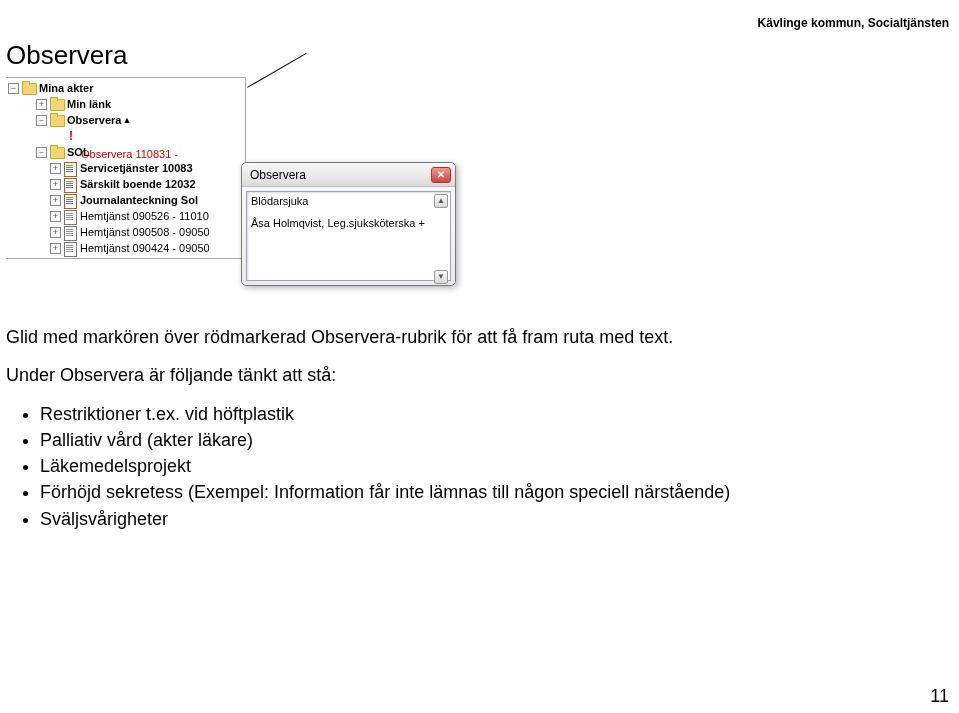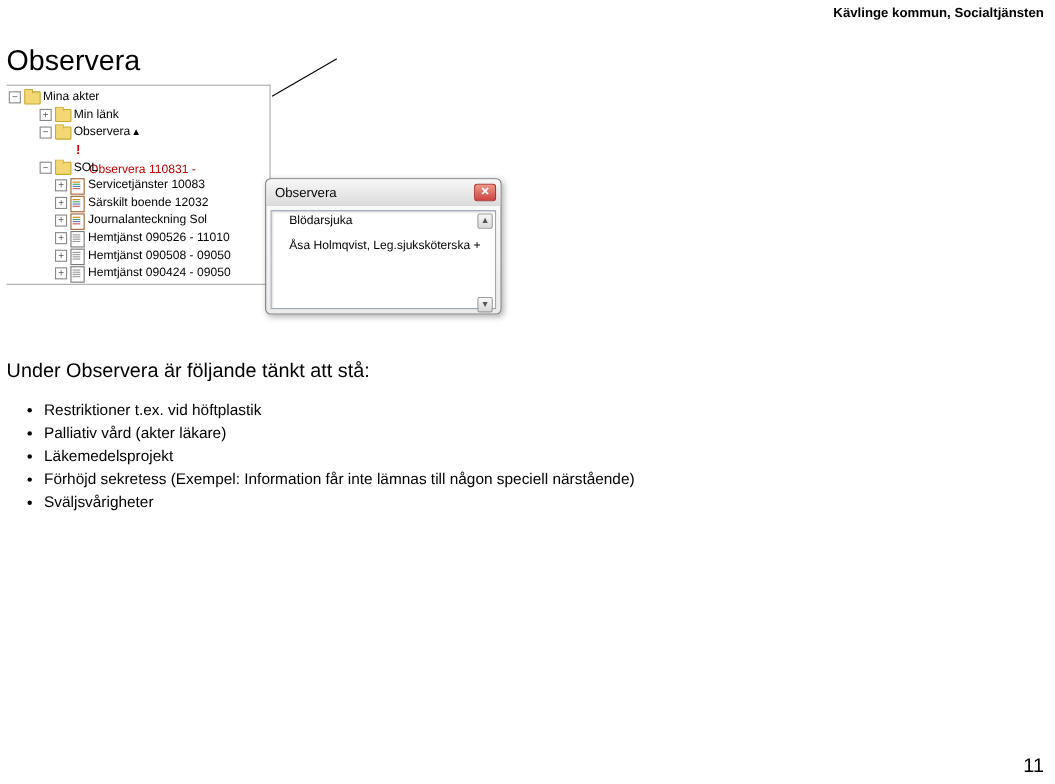--- a/index.html
+++ b/index.html
@@ -7,21 +7,21 @@
     margin: 0;
     width: 959px;
     height: 713px;
     font-family: Arial, Helvetica, sans-serif;
     background: #fff;
     color: #000;
     position: relative;
   }
   .header-right {
     position: absolute;
-    top: 4px;
+    top: 16px;
     right: 10px;
     font-size: 12px;
     font-weight: bold;
   }
   .main {
     padding: 30px 10px 10px 6px;
   }
   .page-title {
     font-size: 26px;
     margin: 10px 0 6px 0;
@@ -73,21 +73,21 @@
     width:14px;height:12px;display:inline-block;margin-right:3px;flex-shrink:0;
     color:#d00;font-weight:bold;font-size:12px;line-height:12px;text-align:center;
   }
   .doc {
     width:13px;height:13px;display:inline-block;margin-right:3px;flex-shrink:0;position:relative;
   }
   .doc::before{content:"";position:absolute;left:0;top:0;width:11px;height:13px;background:#fff;border:1px solid #777;}
   .doc::after{content:"";position:absolute;left:2px;top:3px;width:7px;height:1px;background:#999;box-shadow:0 2px 0 #999,0 4px 0 #999,0 6px 0 #999;}
   .doc-color::before{border-color:#a06030;}
   .doc-color::after{background:#c80;box-shadow:0 2px 0 #3a7,0 4px 0 #57c,0 6px 0 #c55;}
-  .bold { font-weight: normal; }
+  .bold { font-weight: bold; }
   .red { color: #c00000; margin-top: 36px; }
   
   .popup {
     position: absolute;
     left: 235px;
     top: 85px;
     width: 215px;
     background: linear-gradient(#fdfdfd,#eaeaea);
     border: 1px solid #7a7a7a;
     border-radius: 5px;
@@ -111,21 +111,21 @@
     padding:4px;
   }
   .popup-textarea {
     width:100%;
     height:90px;
     background:#fff;
     border:1px solid #9aa5b8;
     box-shadow: inset 1px 1px 2px rgba(0,0,0,.15);
     font-family: Tahoma, sans-serif;
     font-size:11px;
-    padding:3px 12px 3px 16px;
+    padding:3px 12px 3px 4px;
     position:relative;
     overflow:hidden;
     resize:none;
   }
   .popup-scroll-up, .popup-scroll-down {
     position:absolute;right:7px;width:14px;height:14px;
     background:linear-gradient(#f8f8f8,#d8d8d8);border:1px solid #999;border-radius:2px;
     font-size:8px;color:#555;text-align:center;line-height:12px;
   }
   .popup-scroll-up{top:31px;}
@@ -144,21 +144,21 @@
     line-height: 1.35;
     max-width: 880px;
   }
   .body-text p { margin: 0 0 14px 0; }
   ul.bullets {
     margin: 4px 0 0 0;
     padding-left: 34px;
   }
   ul.bullets li {
     margin: 2px 0;
-    font-size: 14px;
+    font-size: 18px;
   }
   .pagenum {
     position:absolute;
     bottom:6px;
     right:10px;
     font-size:18px;
   }
 </style>
 </head>
 <body>
@@ -262,20 +262,21 @@
           <div style="height:10px"></div>
           <div>Åsa Holmqvist, Leg.sjuksköterska +</div>
         </div>
       </div>
       <div class="popup-scroll-up">▲</div>
       <div class="popup-scroll-down">▼</div>
     </div>
   </div>
 
   <div class="body-text">
+    <p>Glid med markören över rödmarkerad Observera-rubrik för att få fram ruta med text.</p>
     <p style="margin-bottom:14px;">Under Observera är följande tänkt att stå:</p>
     <ul class="bullets">
       <li>Restriktioner t.ex. vid höftplastik</li>
       <li>Palliativ vård (akter läkare)</li>
       <li>Läkemedelsprojekt</li>
       <li>Förhöjd sekretess (Exempel: Information får inte lämnas till någon speciell närstående)</li>
       <li>Sväljsvårigheter</li>
     </ul>
   </div>
 </div>

